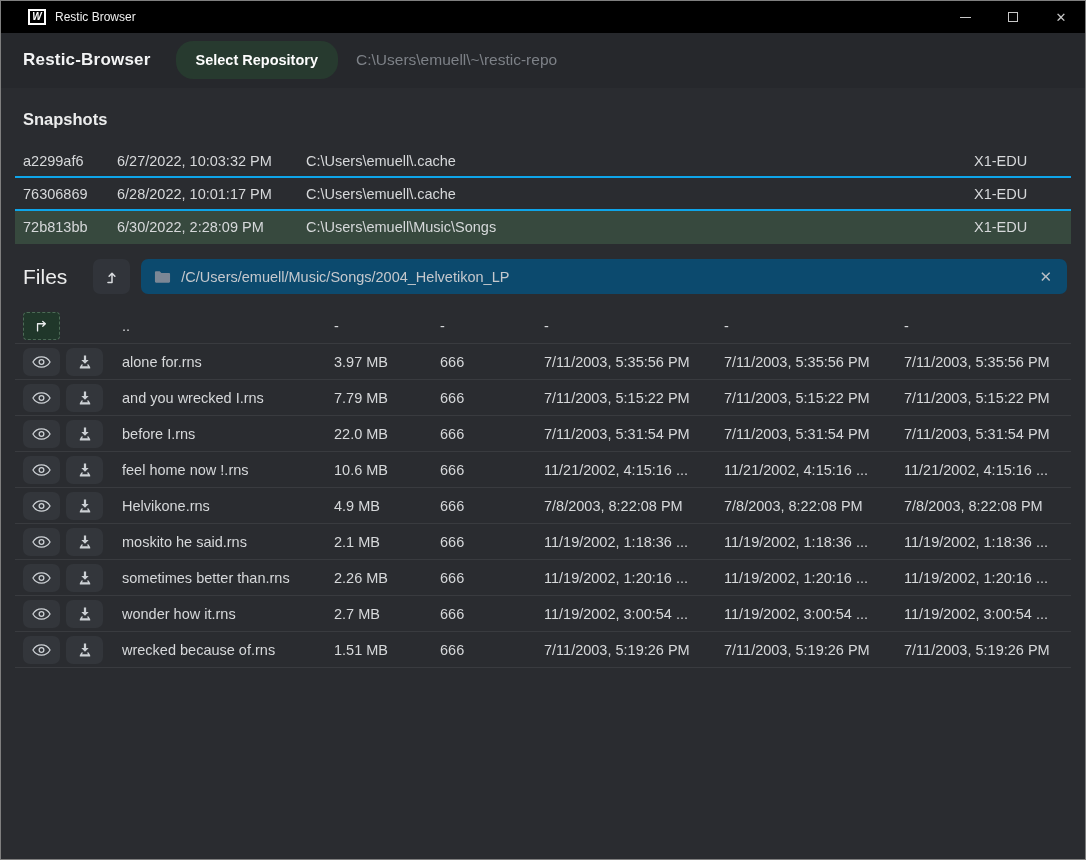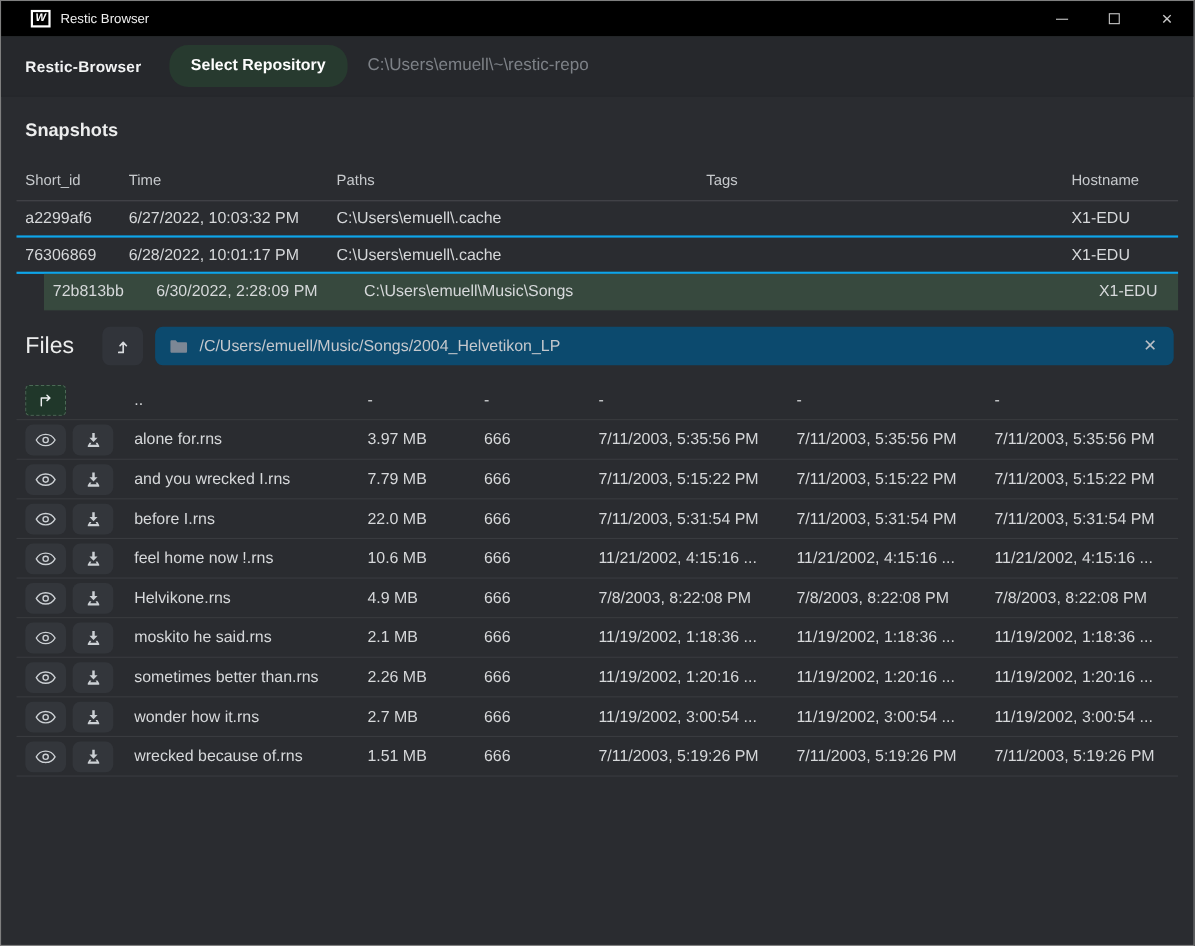--- a/index.html
+++ b/index.html
@@ -23,38 +23,38 @@
   .win-controls { margin-left:auto; display:flex; height:100%; }
   .win-btn { width:48px; height:100%; display:flex; align-items:center; justify-content:center; cursor:default; }
   .min-glyph { width:11px; height:1px; background:#c8c8c8; }
   .max-glyph { width:10px; height:10px; border:1px solid #c8c8c8; }
   .close-glyph { color:#c8c8c8; font-size:13px; line-height:1; }
   
   .header {
     height:55px; background:#26282c; display:flex; align-items:center; padding:0 22px;
     border-bottom:1px solid #26282c;
   }
-  .app-title { font-size:14px; font-weight:bold; color:#f2f3f4; letter-spacing:.2px; }
+  .app-title { font-size:17px; font-weight:bold; color:#f2f3f4; letter-spacing:.2px; }
   .select-repo-btn {
     margin-left:25px; background:#273a2f; color:#fdfdfd; font-weight:bold; font-size:14.5px;
     border:none; border-radius:17px; padding:11px 20px; font-family:inherit; cursor:pointer;text-align:center;
   }
   .repo-path { margin-left:18px; color:#7d8187; font-size:15.5px; }
   
   .section-heading { padding:22px 22px 16px 22px; font-size:16.5px; font-weight:bold; color:#eceded; }
   
   .tbl { margin:0 14px; }
   .tbl-row { display:grid; align-items:center; }
   .snap-grid { grid-template-columns:94px 189px 336px 332px 1fr; }
   .file-grid { grid-template-columns:99px 212px 106px 104px 180px 180px 1fr; }
   .tbl-head { height:38px; color:#c6c9cc; font-size:13.5px; border-bottom:1px solid #46484c; }
   .tbl-head > div { padding-left:8px; }
   .cell { padding-left:8px; font-size:14.5px; color:#d6d8da; white-space:nowrap; overflow:hidden; }
   .snap-row { height:33px; border-bottom:2px solid #0ea5e9; }
-  .snap-row.selected { background:#37493e; border-bottom:1px solid #37493e;margin-left:25px; }
+  .snap-row.selected { background:#37493e; border-bottom:1px solid #37493e; }
   .file-row { height:36px; border-bottom:1px solid #393b3f; }
   
   .files-bar { display:flex; align-items:center; margin:15px 18px 0 22px; height:35px; }
   .files-heading { font-size:21px; font-weight:normal; color:#eceded; }
   .dump-btn {
     margin-left:26px; width:37px; height:35px; background:#31343a; border:none; border-radius:7px;
     display:flex; align-items:center; justify-content:center; cursor:pointer; flex:none;
   }
   .breadcrumb {
     flex:1; margin-left:11px; height:35px; background:#0c4a6e; border-radius:7px;
@@ -99,27 +99,20 @@
 
 <div class="header">
   <div class="app-title">Restic-Browser</div>
   <button class="select-repo-btn">Select Repository</button>
   <div class="repo-path">C:\Users\emuell\~\restic-repo</div>
 </div>
 
 <div class="section-heading">Snapshots</div>
 
 <div class="tbl">
-  <div class="tbl-row snap-grid tbl-head">
-    <div>Short_id</div>
-    <div>Time</div>
-    <div>Paths</div>
-    <div>Tags</div>
-    <div>Hostname</div>
-  </div>
 
   <div class="tbl-row snap-grid snap-row">
     <div class="cell">a2299af6</div>
     <div class="cell">6/27/2022, 10:03:32 PM</div>
     <div class="cell">C:\Users\emuell\.cache</div>
     <div class="cell"></div>
     <div class="cell">X1-EDU</div>
   </div>
   <div class="tbl-row snap-grid snap-row">
     <div class="cell">76306869</div>

